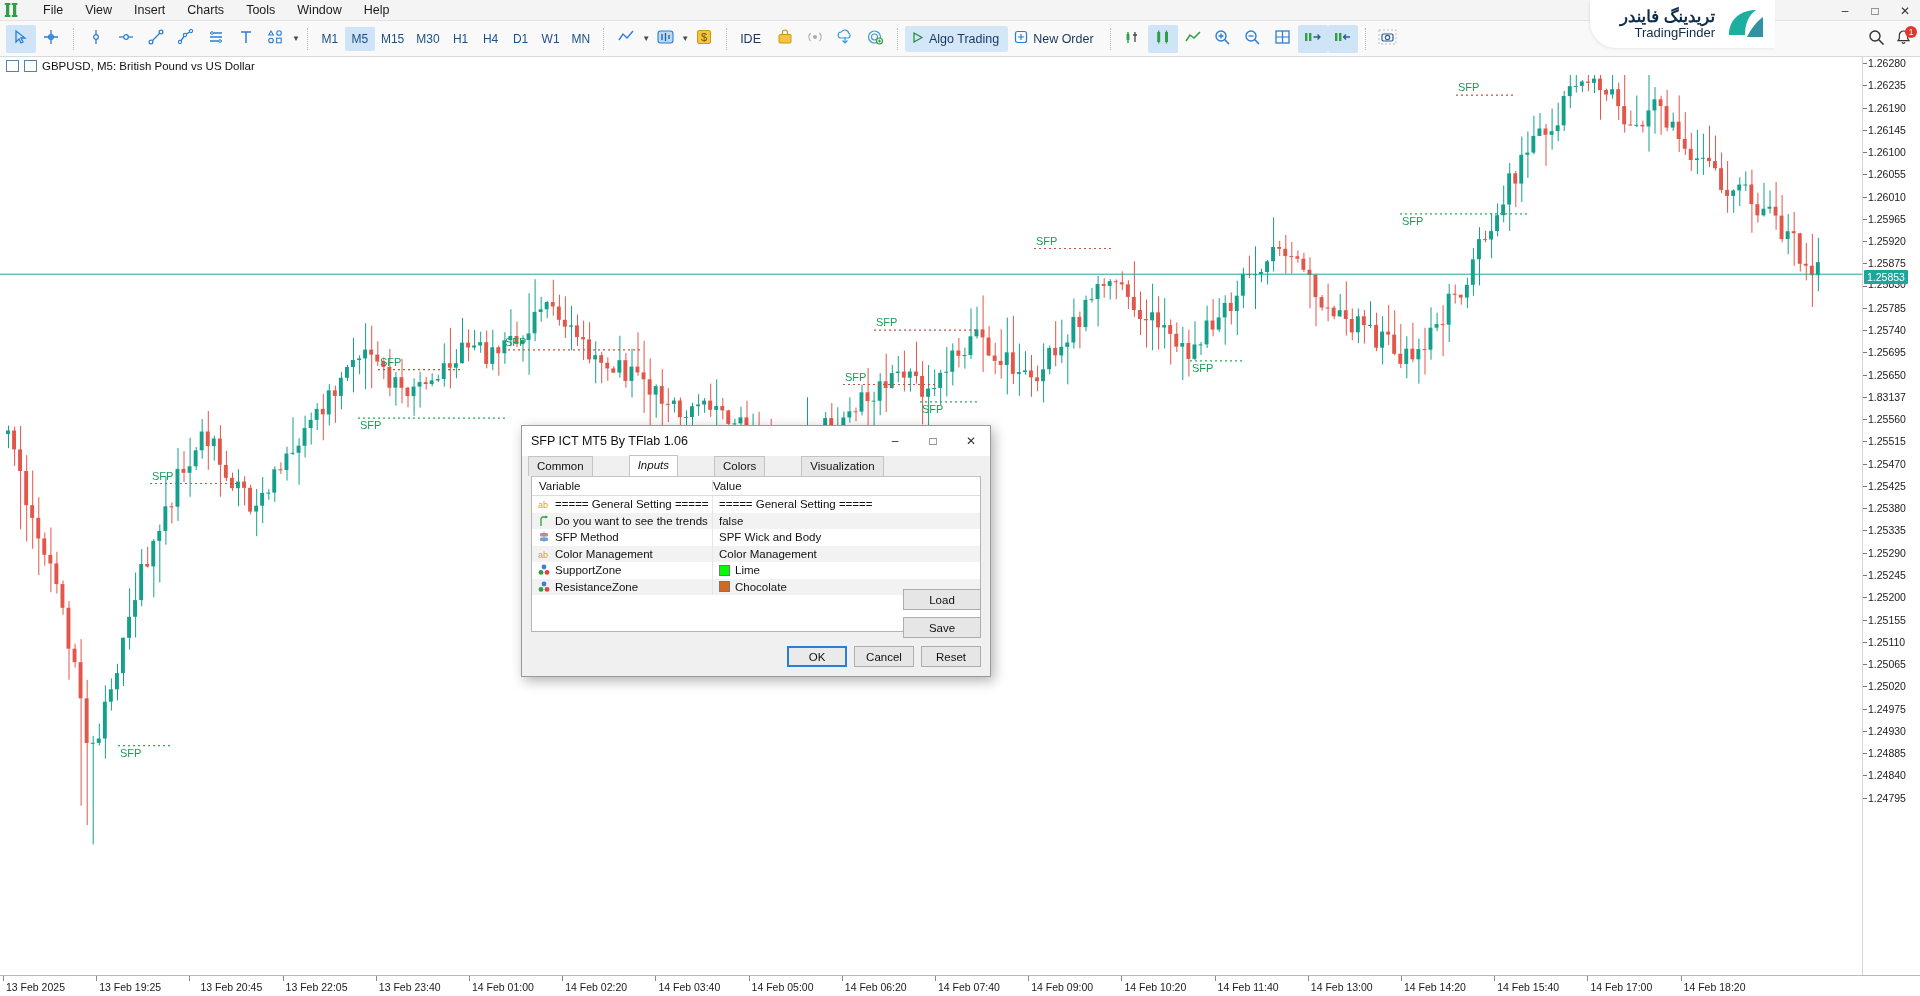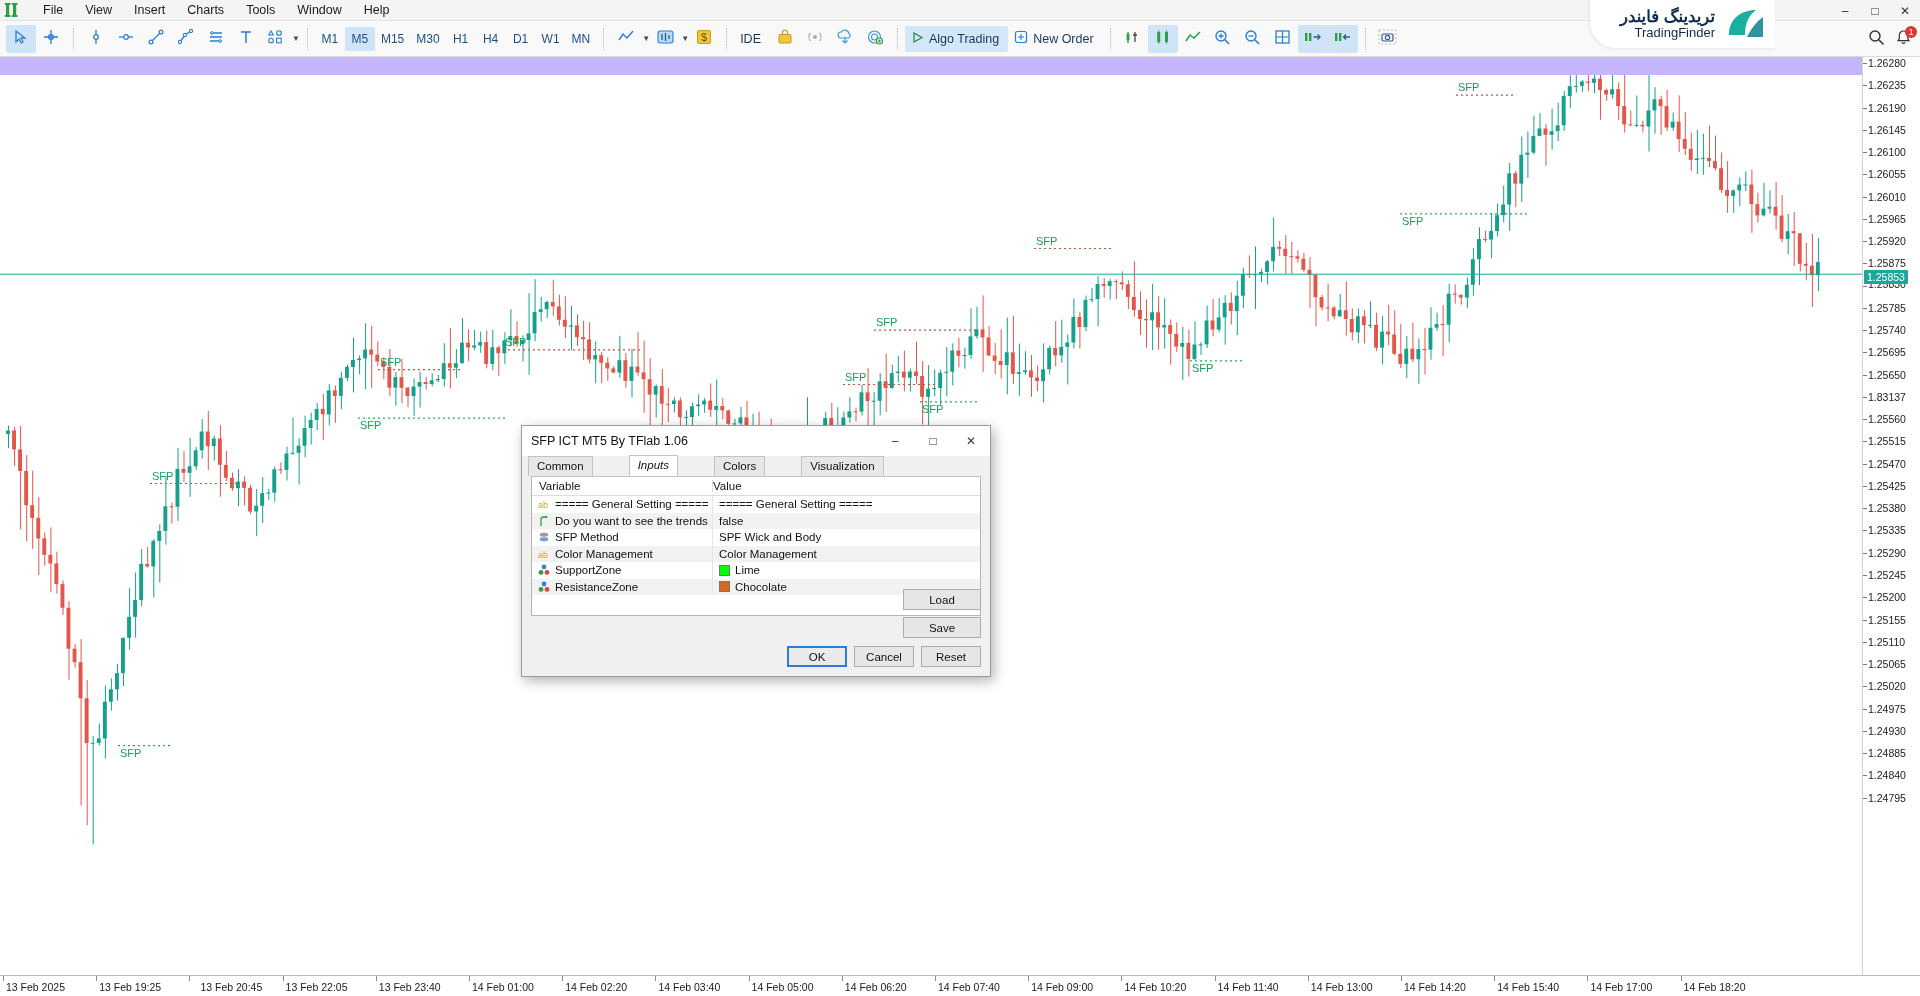--- a/index.html
+++ b/index.html
@@ -1,21 +1,21 @@
 <!DOCTYPE html>
 <html><head>
 <meta charset="utf-8">
 <style>
   * { box-sizing: border-box; margin: 0; padding: 0; }
   html, body {
     width: 1920px; height: 996px; overflow: hidden;
     font-family: "Liberation Sans", sans-serif;
     background: #ffffff;
   }
-  #app { position: relative; width: 1920px; height: 996px; background: #c4b5fd; }
+  #app { position: relative; width: 1920px; height: 996px; background: #fca5a5; }
 
   
   .menubar {
     position: absolute; top: 0; left: 0; width: 1920px; height: 21px;
     background: #f4f4f4; border-bottom: 1px solid #e3e3e3;
     display: flex; align-items: center; padding-left: 4px;
   }
   .mt-logo { width: 22px; height: 17px; margin-right: 6px; position: relative; }
   .menu-item {
     font-size: 12.5px; color: #1a1a1a; padding: 2px 11px; cursor: default;
@@ -140,21 +140,21 @@
 
   .tabs { display: flex; padding-left: 6px; height: 20px; align-items: flex-end; gap: 35px; }
   .tab {
     padding: 2px 8px 3px; font-size: 11.5px; color: #111;
     background: #e7e7e7; border: 1px solid #c4c4c4; border-bottom: none;
     margin-right: 1px; cursor: default; line-height: 14px;
   }
   .tab.sel { background: #fff; padding-bottom: 4px; position: relative; z-index: 2; font-style: italic; }
 
   .grid-box {
-    margin: 0 9px; height: 140px; background: #fff; border: 1px solid #b5b5b5;
+    margin: 0 9px; height: 156px; background: #fff; border: 1px solid #b5b5b5;
     border-top-color: #c4c4c4; overflow: hidden;
   }
   .gr-head {
     display: flex; height: 19px; align-items: center;
     border-bottom: 1px solid #dcdcdc; font-size: 11.5px; color: #111;
   }
   .gr-head .c1 { width: 180px; padding-left: 7px; }
   .gr-head .c2 { flex: 1; border-left: 1px solid #dcdcdc; }
   .gr-row { display: flex; height: 16.5px; align-items: center; font-size: 11.5px; }
   .gr-row.alt { background: #f2f2f2; }
@@ -495,20 +495,25 @@
     <div class="brand-txt">
       <div class="brand-fa">تریدینگ فایندر</div>
       <div class="brand-en">TradingFinder</div>
     </div>
     <svg width="42" height="38" viewBox="0 0 42 38">
       <path d="M6 30 C6 14 18 5 33 5 C26 10 22 18 22 30 Z" fill="#1aaf9e"></path>
       <path d="M24 32 C28 24 33 17 40 12 L40 32 Z" fill="#0e7f93" opacity="0.85"></path>
     </svg>
   </div>
 
+  <div class="chart-head">
+    <span class="hd-ico"></span>
+    <span class="hd-ico"></span>
+    <span>GBPUSD, M5:  British Pound vs US Dollar</span>
+  </div>
 
   <div class="chart-wrap">
     <svg id="chartsvg" width="1862" height="900">
         <line x1="8.5" y1="350.6" x2="8.5" y2="373.2" stroke="#15a08c" stroke-width="1"></line>
         <rect x="6.0" y="355.5" width="3.9" height="3.5" fill="#15a08c"></rect>
         <line x1="14.6" y1="351.7" x2="14.6" y2="390.9" stroke="#e3564a" stroke-width="1"></line>
         <rect x="12.1" y="355.5" width="3.9" height="18.9" fill="#e3564a"></rect>
         <line x1="20.6" y1="351.0" x2="20.6" y2="454.4" stroke="#e3564a" stroke-width="1"></line>
         <rect x="18.1" y="374.4" width="3.9" height="21.6" fill="#e3564a"></rect>
         <line x1="26.7" y1="380.1" x2="26.7" y2="466.3" stroke="#e3564a" stroke-width="1"></line>

